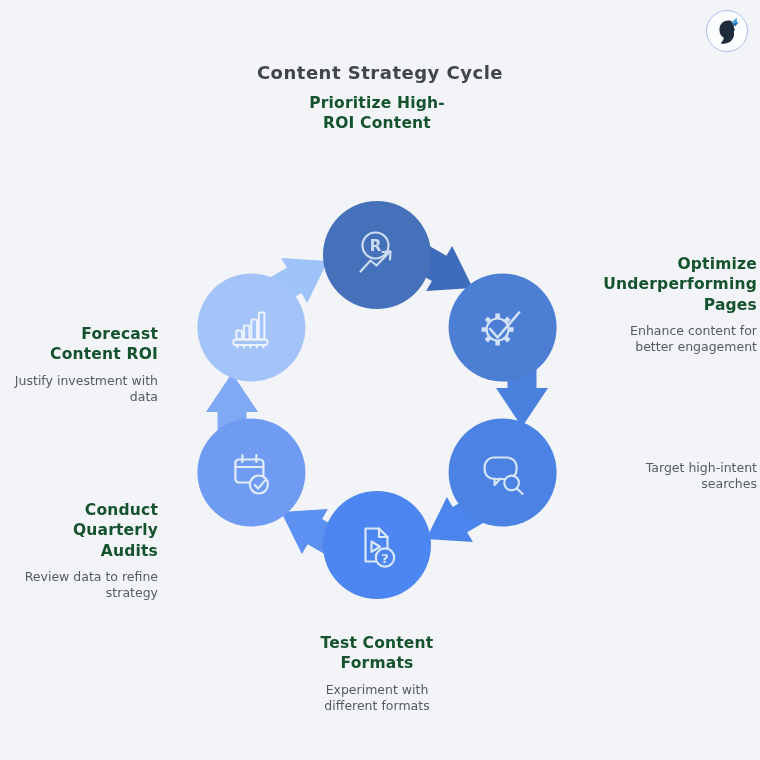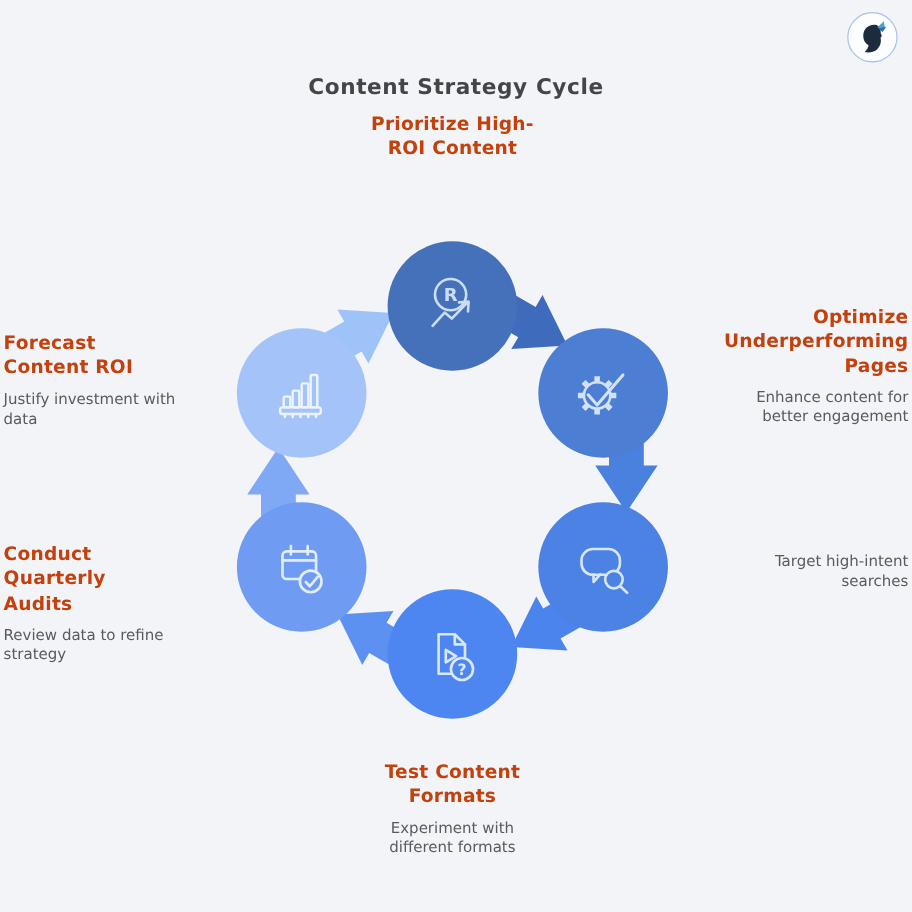--- a/index.html
+++ b/index.html
@@ -9,27 +9,27 @@
     font-family:"DejaVu Sans","Liberation Sans",sans-serif;
   }
   .stage{position:absolute;left:0;top:0;width:760px;height:760px;}
   #page-title{
     position:absolute;top:50px;left:0;width:760px;text-align:center;
     font-size:18px;font-weight:700;letter-spacing:.5px;color:#42454a;
   }
   .node-text{position:absolute;color:#45484d;}
   .node-title{
     font-weight:700;font-size:15.5px;line-height:1.32;white-space:pre-line;
-    color:#c2410c;letter-spacing:.2px;
+    color:#14532d;letter-spacing:.2px;
   }
   .node-desc{
     margin-top:8px;font-size:12.5px;line-height:1.26;white-space:pre-line;
     color:#565b61;
   }
-  .ta-c{text-align:center;} .ta-l{text-align:right;} .ta-r{text-align:left;}
+  .ta-c{text-align:center;} .ta-l{text-align:right;} .ta-r{text-align:right;margin-top:48px;}
   .pos-0{left:257px;top:93px;width:240px;}
   .pos-1{left:597px;top:254px;width:160px;}
   .pos-2{left:597px;top:452px;width:160px;}
   .pos-3{left:257px;top:633px;width:240px;}
   .pos-4{left:3px;top:452px;width:155px;}
   .pos-5{left:3px;top:276px;width:155px;}
   .logo{
     position:absolute;top:10px;right:12px;width:42px;height:42px;border-radius:50%;
     background:#fcfdfe;border:1.5px solid #a9c0ec;box-sizing:border-box;
     display:flex;align-items:center;justify-content:center;

